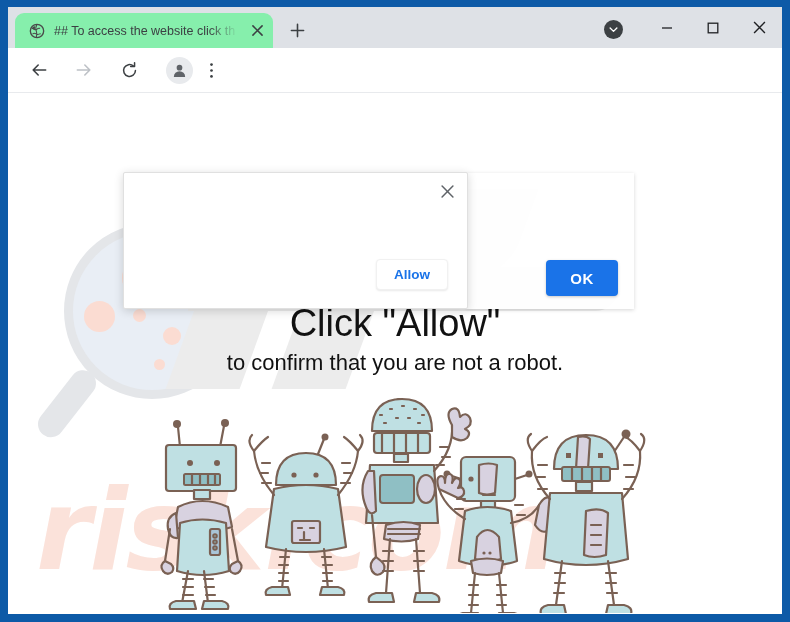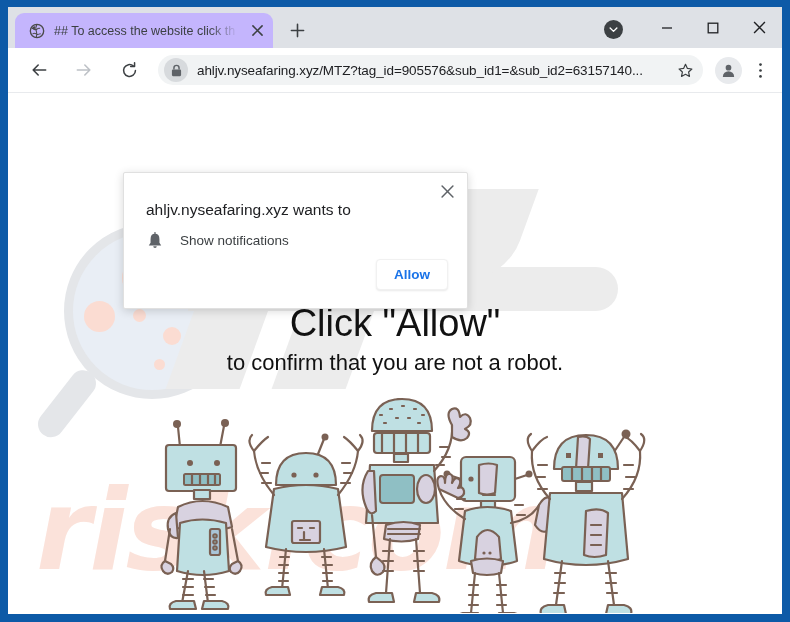--- a/index.html
+++ b/index.html
@@ -34,21 +34,21 @@
     height: 41px;
     background: #dee1e6;
     display: flex;
     align-items: flex-end;
   }
   .tab {
     position: relative;
     margin-left: 7px;
     width: 258px;
     height: 35px;
-    background: #c4b5fd;
+    background: #86efac;
     border-radius: 9px 9px 0 0;
     display: flex;
     align-items: center;
     padding: 0 6px 0 13px;
     gap: 9px;
   }
   .tab-favicon {
     flex: 0 0 auto;
     width: 17px; height: 17px;
     display: flex; align-items: center; justify-content: center;
@@ -401,34 +401,20 @@
         </svg>
       </div>
 
       <div class="nav-btn reload">
         <svg width="19" height="19" viewBox="0 0 24 24">
           <path d="M19.5 12 A7.5 7.5 0 1 1 17 6.4" fill="none" stroke="#3c4043" stroke-width="1.9" stroke-linecap="round"></path>
           <path d="M18.4 2.2 V7.1 H13.5" fill="none" stroke="#3c4043" stroke-width="1.9" stroke-linecap="round" stroke-linejoin="round"></path>
         </svg>
       </div>
 
-      <div class="omnibox">
-        <span class="lock-circle">
-          <svg width="11" height="13" viewBox="0 0 12 14">
-            <rect x="1" y="6" width="10" height="7.2" rx="1.2" fill="#5f6368"></rect>
-            <path d="M3.2 6 V4.2 a2.8 2.8 0 0 1 5.6 0 V6" fill="none" stroke="#5f6368" stroke-width="1.6"></path>
-          </svg>
-        </span>
-        <span class="omni-url" title="ahljv.nyseafaring.xyz/MTZ?tag_id=905576&amp;sub_id1=&amp;sub_id2=63157140...">ahljv.nyseafaring.xyz/MTZ?tag_id=905576&amp;sub_id1=&amp;sub_id2=63157140...</span>
-        <span class="omni-star">
-          <svg width="17" height="17" viewBox="0 0 24 24">
-            <path d="M12 3.3 L14.7 9.1 L21 9.9 L16.4 14.2 L17.6 20.4 L12 17.4 L6.4 20.4 L7.6 14.2 L3 9.9 L9.3 9.1 Z" fill="none" stroke="#3c4043" stroke-width="1.7" stroke-linejoin="round"></path>
-          </svg>
-        </span>
-      </div>
 
       <div class="profile-avatar">
         <svg width="17" height="17" viewBox="0 0 24 24">
           <circle cx="12" cy="8" r="4" fill="#5f6368"></circle>
           <path d="M4 21 a8 8 0 0 1 16 0 Z" fill="#5f6368"></path>
         </svg>
       </div>
 
       <div class="menu-btn">
         <svg width="15" height="17" viewBox="0 0 6 20">
@@ -593,38 +579,30 @@
             <path class="rbl" d="M104 36 q8 -12 1 -17 M104 36 q-9 -12 -15 -14"></path>
             <path class="rbl" d="M2 50 h9 M0 62 h9 M2 74 h9 M88 50 h9 M90 62 h9 M88 74 h9"></path>
             <path class="rb" d="M26 146 l-6 44 M72 146 l6 44"></path>
             <path class="rbl" d="M19 158 h10 M19 168 h10 M18 178 h10 M70 158 h10 M70 168 h10 M71 178 h10"></path>
             <path class="rb" d="M12 190 h16 l2 9 h-25 q-2 -7 7 -9 Z"></path>
             <path class="rb" d="M72 190 h16 q9 2 7 9 h-25 Z"></path>
           </g>
         </svg>
       </div>
 
+      <div class="ok-card">
+        <div class="ok-button">OK</div>
+      </div>
 
       <div class="perm-bubble">
         <div class="perm-close">
           <svg width="13" height="13" viewBox="0 0 12 12">
             <path d="M1 1 L11 11 M11 1 L1 11" stroke="#5f6368" stroke-width="1.4" stroke-linecap="round"></path>
           </svg>
         </div>
-        <div class="perm-title">ahljv.nyseafaring.xyz wants to</div>
-        <div class="perm-row">
-          <span class="perm-bell">
-            <svg width="16" height="17" viewBox="0 0 18 19">
-              <path d="M9 2 q5 0 5 6 v4 l2 3 h-14 l2 -3 v-4 q0 -6 5 -6 Z" fill="#5f6368"></path>
-              <path d="M7 16 a2 2 0 0 0 4 0 Z" fill="#5f6368"></path>
-              <path d="M9 0.6 v1.6" stroke="#5f6368" stroke-width="1.4" stroke-linecap="round"></path>
-            </svg>
-          </span>
-          <span class="perm-row-label">Show notifications</span>
-        </div>
         <div class="perm-actions">
           <div class="perm-btn">Allow</div>
         </div>
       </div>
 
     </div>
   </div>
 </div>
 
 </body></html>

